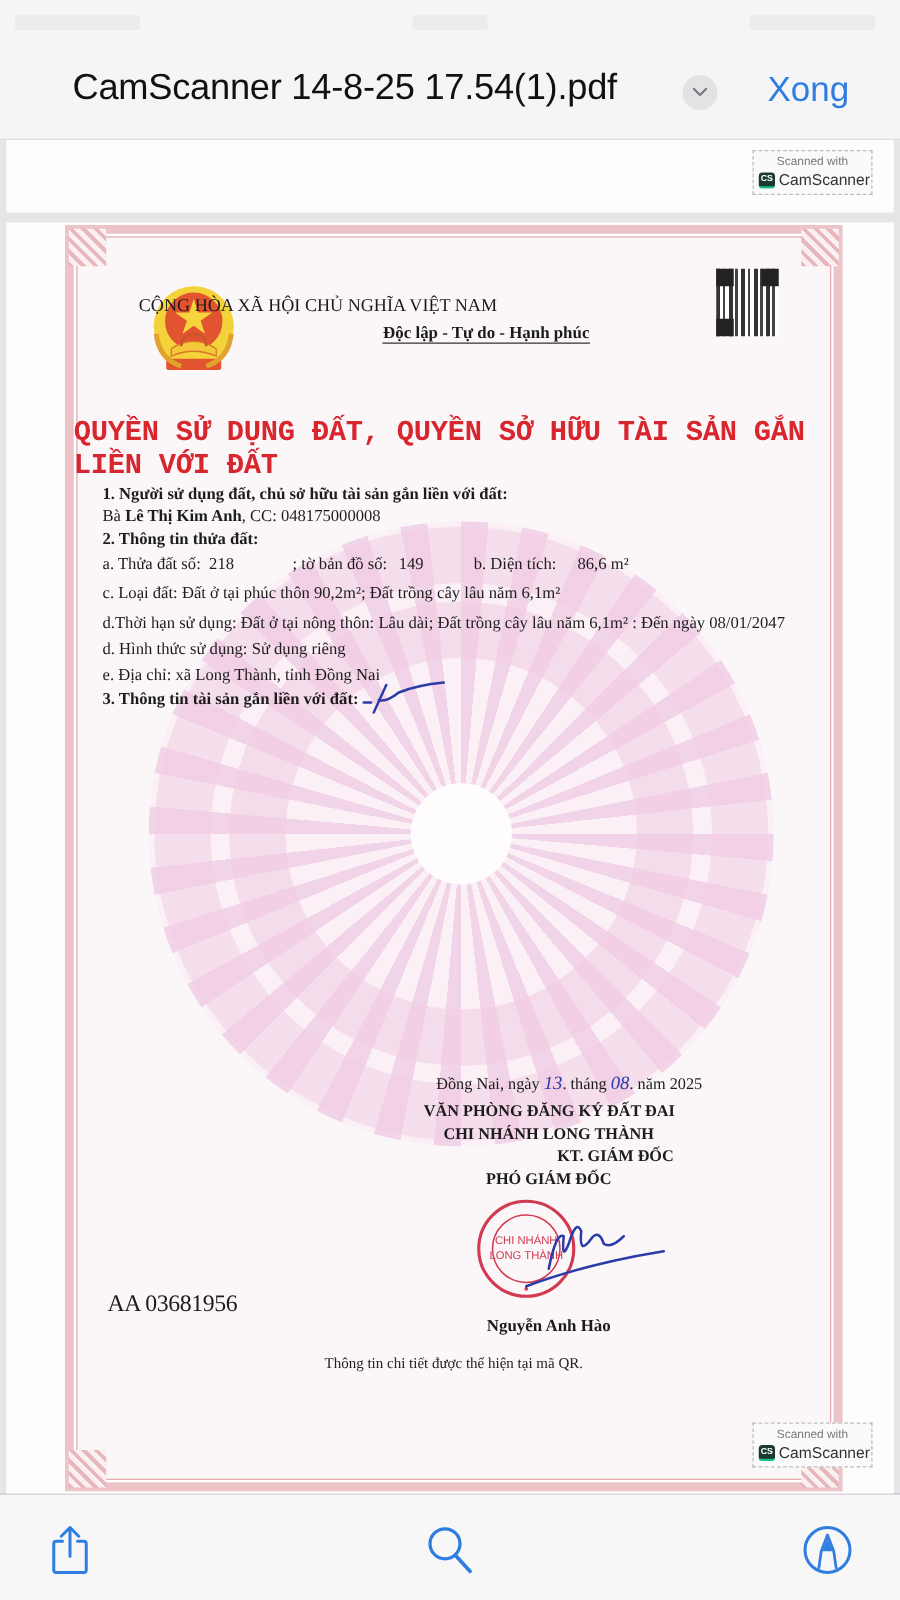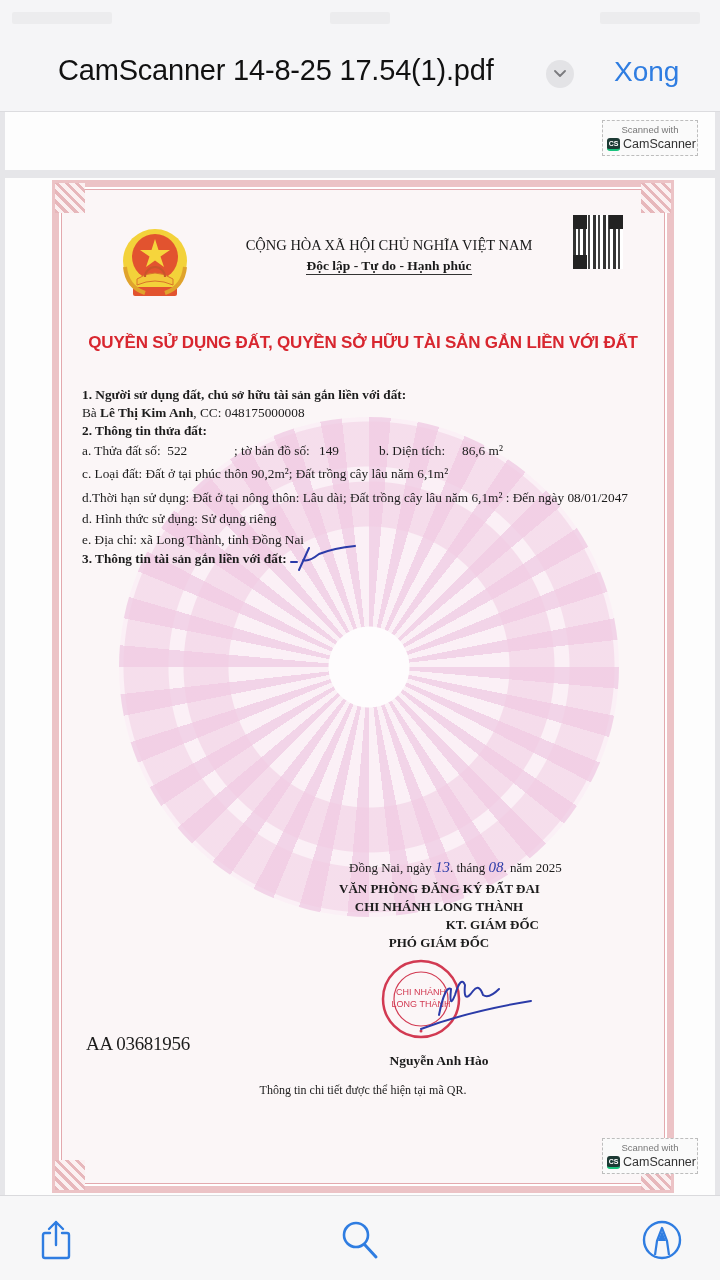--- a/index.html
+++ b/index.html
@@ -42,25 +42,25 @@
   .emblem { position: absolute; left: 60px; top: 40px; width: 72px; height: 76px; }
   .qr { position: absolute; left: 514px; top: 28px; width: 50px; height: 54px;
     background:
       linear-gradient(#222,#222) 0 0/14px 14px no-repeat,
       linear-gradient(#222,#222) 36px 0/14px 14px no-repeat,
       linear-gradient(#222,#222) 0 40px/14px 14px no-repeat,
       repeating-linear-gradient(90deg, #333 0 3px, #fff 3px 5px, #444 5px 7px, #fff 7px 10px),
       repeating-linear-gradient(0deg, #fff 0 2px, transparent 2px 5px);
     background-color: #fff; }
 
-  .c-head1 { position: absolute; left: 0; width: 100%; top: 50px; text-align: center; padding-left: 52px; font-family: "Liberation Serif", serif; font-size: 14.5px; color: #1a1a1a; }
+  .c-head1 { position: absolute; left: 0; width: 100%; top: 50px; padding-left: 52px; font-family: "Liberation Serif", serif; font-size: 14.5px; color: #1a1a1a; }
   .c-head2 { position: absolute; left: 0; width: 100%; top: 71px; text-align: center; padding-left: 52px; font-family: "Liberation Serif", serif; font-size: 13.5px; font-weight: bold; color: #1a1a1a; }
   .c-head2 span { border-bottom: 1px solid #333; padding-bottom: 1px; }
   .c-title { position: absolute; left: 0; width: 100%; top: 113px; text-align: center; font-size: 24px; font-weight: bold; color: #d8262f; }
-  .c-sub { position: absolute; left: 0; width: 100%; top: 146px; text-align: center; font-size: 17px; font-weight: bold; color: #d8262f; letter-spacing: -0.2px; }
+  .c-sub { position: absolute; left: 0; width: 100%; top: 146px; text-align: left; font-size: 23px; font-weight: bold; color: #d8262f; letter-spacing: -0.2px; font-family: Liberation Mono, monospace; }
 
   .c-line { position: absolute; left: 23px; font-family: "Liberation Serif", serif; font-size: 13.3px; color: #1c1c1c; white-space: nowrap; }
   .c-line.b { font-weight: bold; }
   .c-line .bold { font-weight: bold; }
   .sig-mark { position: absolute; }
 
   .c-right { position: absolute; left: 280px; width: 200px; text-align: center; font-family: "Liberation Serif", serif; color: #1c1c1c; white-space: nowrap; }
   .c-right.b { font-weight: bold; font-size: 13px; }
   .c-date { position: absolute; left: 290px; top: 672px; font-family: "Liberation Serif", serif; font-size: 13px; color: #1c1c1c; white-space: nowrap; }
   .c-date .hand { color: #2b3ba8; font-style: italic; font-size: 15px; }
@@ -130,21 +130,21 @@
         <div class="c-head2"><span>Độc lập - Tự do - Hạnh phúc</span></div>
         <div class="c-sub">QUYỀN SỬ DỤNG ĐẤT, QUYỀN SỞ HỮU TÀI SẢN GẮN LIỀN VỚI ĐẤT</div>
 
         <div class="c-line b" style="top:200px;">1. Người sử dụng đất, chủ sở hữu tài sản gắn liền với đất:</div>
         <div class="c-line" style="top:218px;">
           <span>Bà </span><span class="bold">Lê Thị Kim Anh</span><span>, CC: 048175000008</span>
         </div>
         <div class="c-line b" style="top:236px;">2. Thông tin thửa đất:</div>
         <div class="c-line" style="top:256px;">
           <span>a. Thửa đất số:</span>&nbsp;
-          <span>522</span>
+          <span>218</span>
           <span style="position:absolute;left:152px;">; tờ bản đồ số:</span>
           <span style="position:absolute;left:237px;">149</span>
           <span style="position:absolute;left:297px;">b. Diện tích:</span>
           <span style="position:absolute;left:380px;">86,6 m²</span>
         </div>
         <div class="c-line" style="top:279px;">c. Loại đất:  Đất ở tại phúc thôn 90,2m²; Đất trồng cây lâu năm 6,1m²</div>
         <div class="c-line" style="top:303px;">d.Thời hạn sử dụng: Đất ở tại nông thôn: Lâu dài; Đất trồng cây lâu năm 6,1m² : Đến ngày 08/01/2047</div>
         <div class="c-line" style="top:324px;">d. Hình thức sử dụng:  Sử dụng riêng</div>
         <div class="c-line" style="top:345px;">e. Địa chỉ:  xã Long Thành, tỉnh Đồng Nai</div>
         <div class="c-line b" style="top:364px;">

